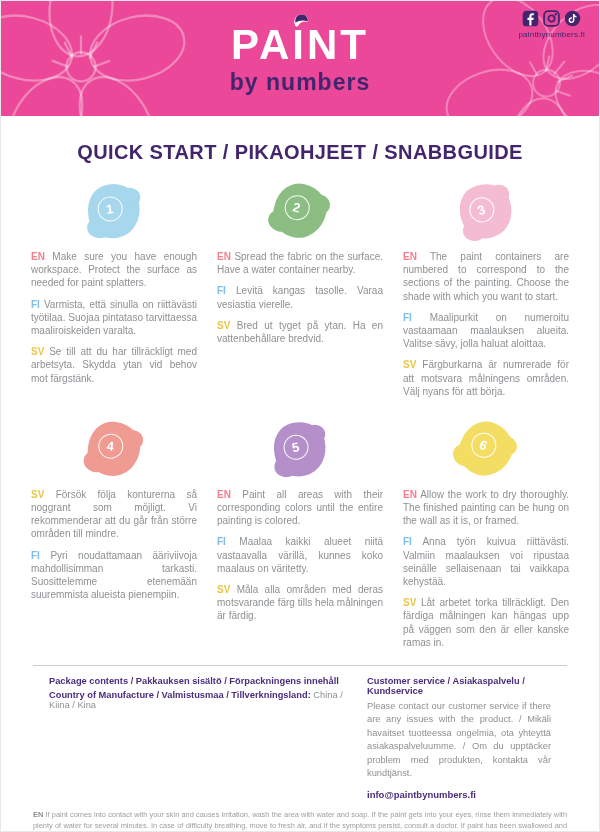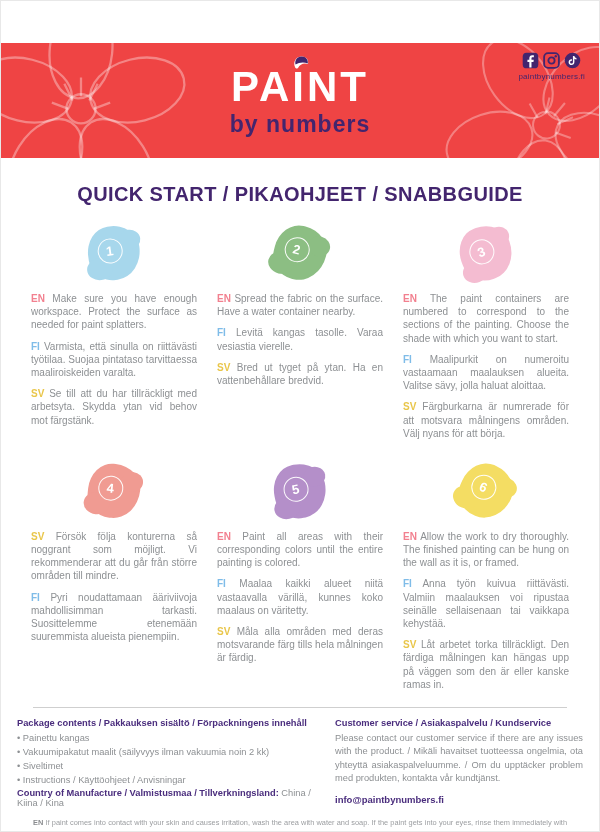--- a/index.html
+++ b/index.html
@@ -71,21 +71,21 @@
   .txt {
     font-size: 10px; line-height: 1.32; color: #8d9093;
     text-align: justify; margin-bottom: 8px;
   }
   .lang { font-weight: 700; }
 
   
   .divider { border: none; border-top: 1px solid #cfcfcf; margin: 4px 32px 10px; }
   .footer-cols {
     display: grid; grid-template-columns: 300px 1fr; column-gap: 18px;
-    padding: 0 16px; color: #8d9093;
+    padding: 0 48px; color: #8d9093;
   }
   .f-head { font-size: 9.3px; font-weight: 700; margin-bottom: 4px; }
   .f-list { list-style: none; font-size: 9.3px; line-height: 1.5; }
   .f-list li::before { content: "•  "; }
   .f-manu { font-size: 9.3px; }
   .f-manu .lbl { font-weight: 700; }
   .f-text { font-size: 9.3px; line-height: 1.45; text-align: justify; }
   .f-email { font-size: 9.5px; font-weight: 700; margin-top: 8px; }
   .purple { color: #4a2d7d; }
 
@@ -93,21 +93,21 @@
     padding: 10px 32px 0; font-size: 7.4px; line-height: 1.48;
     color: #9b9da0; text-align: justify;
   }
   .fine b { font-weight: 700; color: #8a8c8f; }
 </style>
 </head>
 <body>
 
 <div class="page">
 
-  <header class="band" style="background-color: #ef4444; margin-top: 42px;">
+  <header class="band" style="background-color: #ec4899;">
     <svg class="flower left" viewBox="0 0 120 120">
       <g fill="none" stroke="#ffffff" stroke-opacity="0.35" stroke-width="1.1">
         <ellipse cx="60" cy="30" rx="15" ry="23" transform="rotate(6 60 30)"></ellipse>
         <ellipse cx="87" cy="49" rx="15" ry="23" transform="rotate(76 87 49)"></ellipse>
         <ellipse cx="77" cy="84" rx="15" ry="23" transform="rotate(148 77 84)"></ellipse>
         <ellipse cx="43" cy="84" rx="15" ry="23" transform="rotate(212 43 84)"></ellipse>
         <ellipse cx="33" cy="49" rx="15" ry="23" transform="rotate(284 33 49)"></ellipse>
         <circle cx="60" cy="58" r="7"></circle>
         <path d="M56 54 l-4 -8 M60 52 l0 -9 M64 54 l4 -8 M54 58 l-8 -3 M66 58 l8 -3"></path>
       </g>
@@ -212,26 +212,20 @@
       <p class="txt"><b class="lang" style="color: rgb(233, 198, 74);">SV</b> <span>Låt arbetet torka tillräckligt. Den färdiga målningen kan hängas upp på väggen som den är eller kanske ramas in.</span></p>
     </section>
 
   </main>
 
   <hr class="divider">
 
   <div class="footer-cols">
     <div>
       <div class="f-head purple">Package contents / Pakkauksen sisältö / Förpackningens innehåll</div>
-      <ul class="f-list">
-        <li>Painettu kangas</li>
-        <li>Vakuumipakatut maalit (säilyvyys ilman vakuumia noin 2 kk)</li>
-        <li>Siveltimet</li>
-        <li>Instructions / Käyttöohjeet / Anvisningar</li>
-      </ul>
       <div class="f-manu">
         <span class="lbl purple">Country of Manufacture / Valmistusmaa / Tillverkningsland:</span>
         <span>China / Kiina / Kina</span>
       </div>
     </div>
     <div>
       <div class="f-head purple">Customer service / Asiakaspalvelu / Kundservice</div>
       <p class="f-text">Please contact our customer service if there are any issues with the product. / Mikäli havaitset tuotteessa ongelmia, ota yhteyttä asiakaspalveluumme. / Om du upptäcker problem med produkten, kontakta vår kundtjänst.</p>
       <div class="f-email purple">info@paintbynumbers.fi</div>
     </div>

